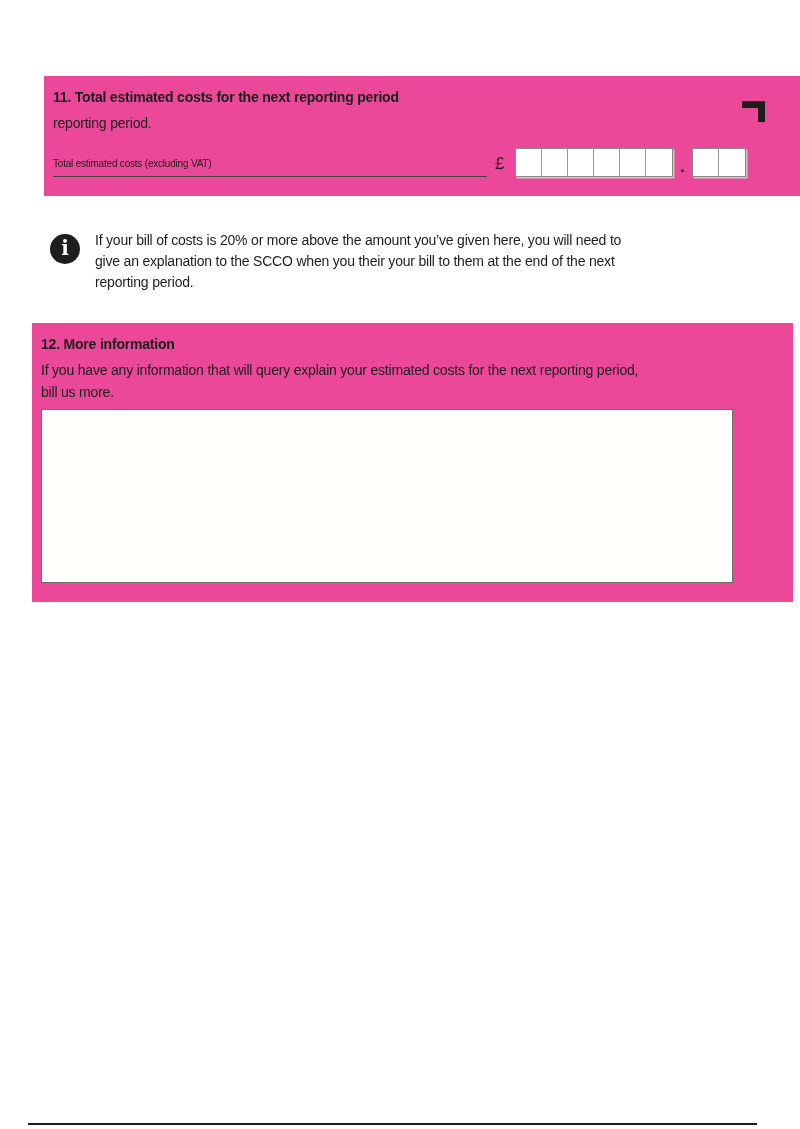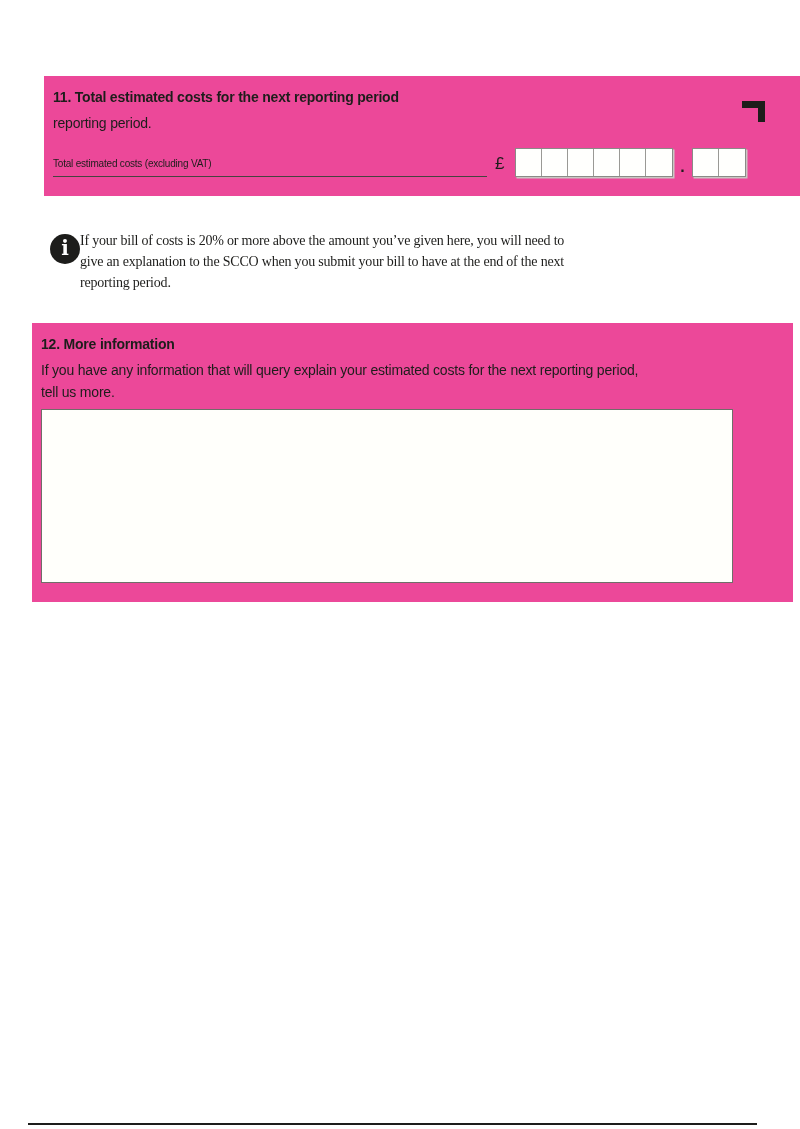--- a/index.html
+++ b/index.html
@@ -56,21 +56,21 @@
   
   .info-note { display:flex; margin:38px 43px 0 50px; }
   .info-icon {
     flex:0 0 auto;
     width:30px; height:30px;
     background:#1d1d1b; border-radius:50%;
     color:#ffffff; text-align:center;
     font-size:20px; font-weight:bold; line-height:29px;
     font-family:"DejaVu Serif", serif;
   }
-  .info-text { margin-top:-4px;font-family:Liberation Serif, serif; }
+  .info-text { margin-left:15px; margin-top:-4px; }
   .info-line { font-size:14px; line-height:21px; }
   .info-para2 { margin-top:6px; }
 
   
   .more-info-box {
     margin-top:5px;
     width:692px;
     height:174px;
     background:#fffffb;
     border:1.5px solid #6f6e69;
@@ -107,28 +107,28 @@
         <div class="digit-cell"></div>
       </div>
     </div>
   </div>
 
   <div class="info-note">
     <div class="info-icon">i</div>
     <div class="info-text">
       <div class="info-para1">
         <div class="info-line">If your bill of costs is 20% or more above the amount you’ve given here, you will need to</div>
-        <div class="info-line">give an explanation to the SCCO when you submit your bill to have at the end of the next</div>
+        <div class="info-line">give an explanation to the SCCO when you their your bill to them at the end of the next</div>
         <div class="info-line">reporting period.</div>
       </div>
     </div>
   </div>
 
   <div class="sec sec-12">
     <div class="sec-heading">12. More information</div>
     <div class="body-line">If you have any information that will query explain your estimated costs for the next reporting period,</div>
-    <div class="body-line">tell us more.</div>
+    <div class="body-line">bill us more.</div>
     <div class="more-info-box"></div>
   </div>
 
   <div class="footer-rule"></div>
 
 </div>
 
 </body></html>

